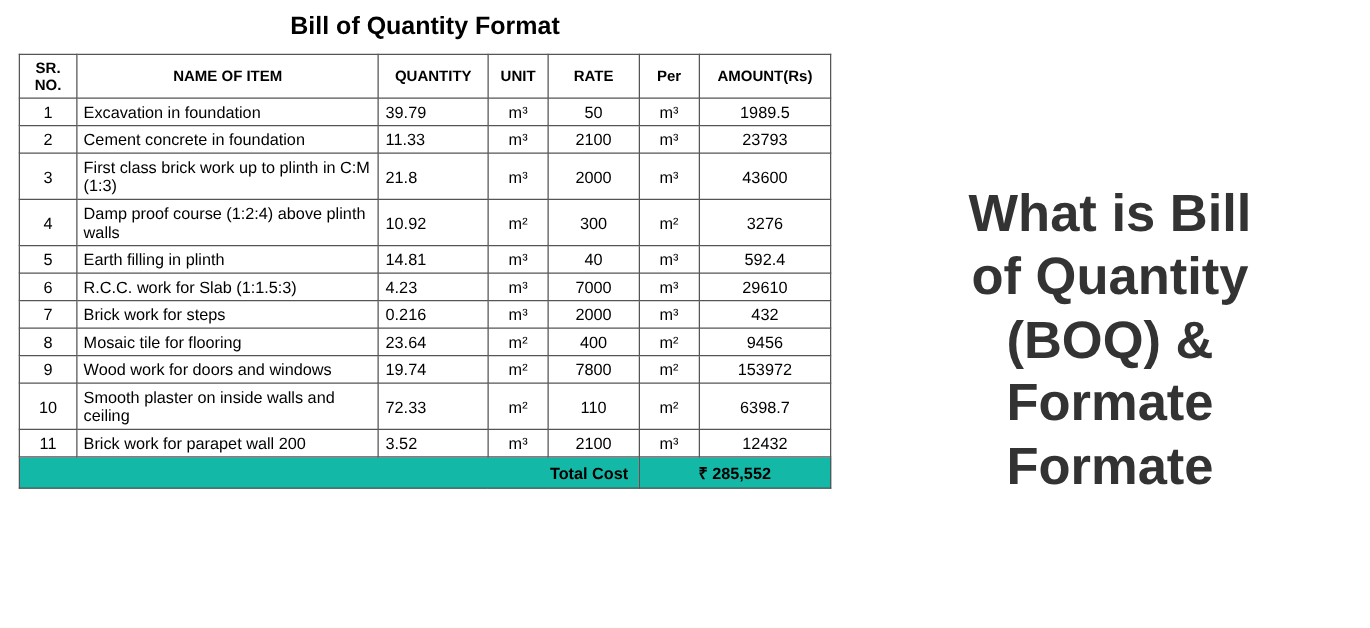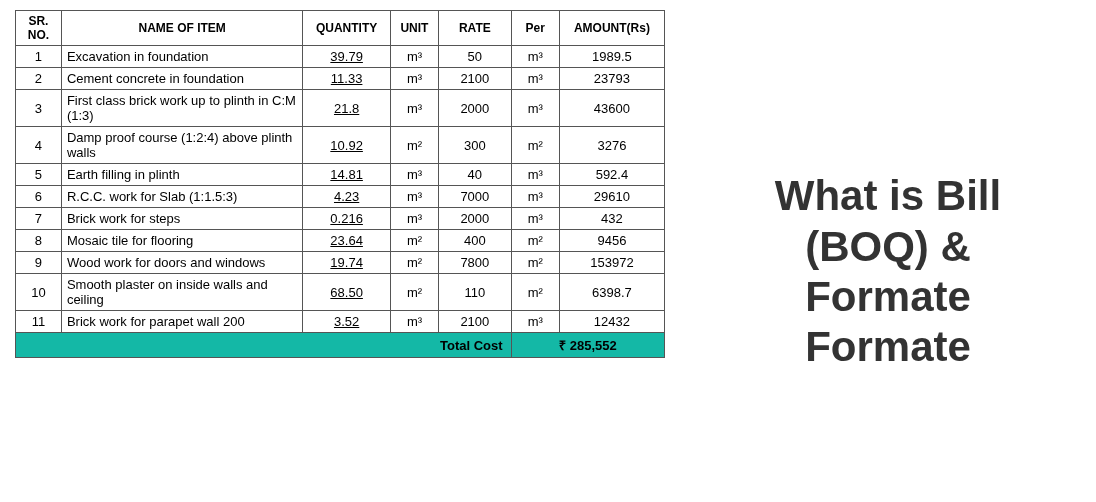--- a/index.html
+++ b/index.html
@@ -36,21 +36,21 @@
       color: #000;
     }
     thead th {
       background: #ffffff;
       font-weight: bold;
       text-align: center;
       font-size: 12px;
     }
     td.sr { text-align: center; width: 38px; }
     td.name { text-align: left; width: 200px; }
-    td.qty { text-align: center; width: 72px; text-decoration: underline; }
+    td.qty { text-align: left; width: 72px; }
     td.unit { text-align: center; width: 40px; }
     td.rate { text-align: center; width: 60px; }
     td.per { text-align: center; width: 40px; }
     td.amount { text-align: center; width: 80px; }
     .total-row td {
       font-weight: bold;
       text-align: center;
       background: #14b8a6;
     }
     .total-label { text-align: right !important; padding-right: 8px !important; }
@@ -70,20 +70,21 @@
       color: #333;
       line-height: 1.2;
       text-align: center;
       margin-top: 42px;
     }
   </style>
 </head>
 <body>
 
 <div class="left-panel">
+  <div class="page-title">Bill of Quantity Format</div>
   <table>
     <thead>
       <tr>
         <th>SR. NO.</th>
         <th>NAME OF ITEM</th>
         <th>QUANTITY</th>
         <th>UNIT</th>
         <th>RATE</th>
         <th>Per</th>
         <th>AMOUNT(Rs)</th>
@@ -167,21 +168,21 @@
       <td class="name">Wood work for doors and windows</td>
       <td class="qty">19.74</td>
       <td class="unit">m²</td>
       <td class="rate">7800</td>
       <td class="per">m²</td>
       <td class="amount">153972</td>
     </tr>
         <tr>
       <td class="sr">10</td>
       <td class="name">Smooth plaster on inside walls and ceiling</td>
-      <td class="qty">68.50</td>
+      <td class="qty">72.33</td>
       <td class="unit">m²</td>
       <td class="rate">110</td>
       <td class="per">m²</td>
       <td class="amount">6398.7</td>
     </tr>
         <tr>
       <td class="sr">11</td>
       <td class="name">Brick work for parapet wall 200</td>
       <td class="qty">3.52</td>
       <td class="unit">m³</td>
@@ -193,17 +194,18 @@
     <td colspan="5" class="total-label">Total Cost</td>
     <td colspan="2" class="total-amount">₹ 285,552</td>
   </tr>
       </tbody>
   </table>
 </div>
 
 <div class="right-panel">
   <div class="boq-text">
     <div>What is Bill</div>
+    <div>of Quantity</div>
     <div>(BOQ) &amp;</div>
     <div>Formate</div>
     <div>Formate</div>
   </div>
 </div>
 
 </body></html>

